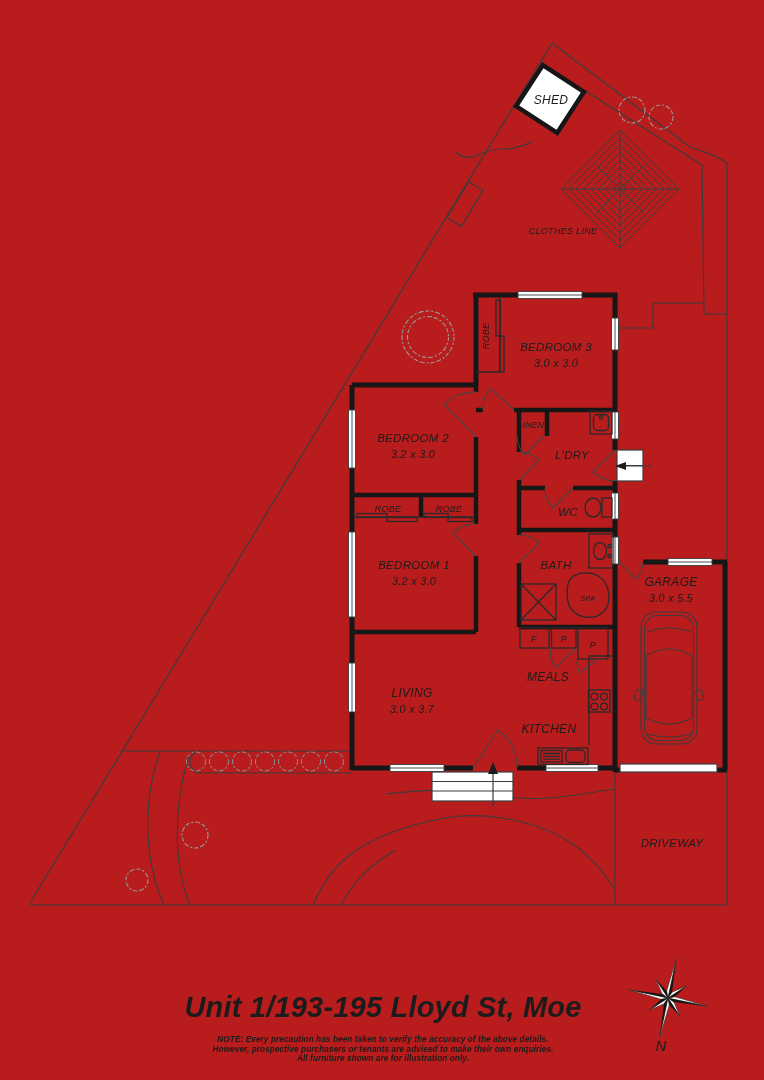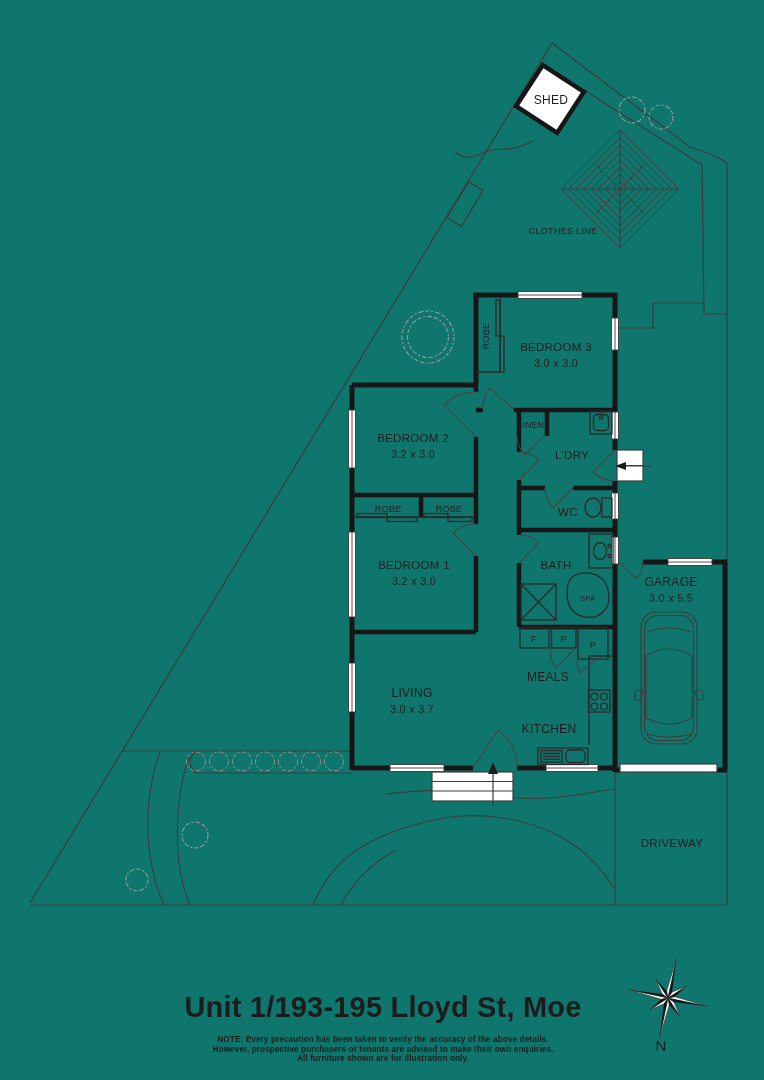--- a/index.html
+++ b/index.html
@@ -1,17 +1,17 @@
 <!DOCTYPE html>
 <html><head>
 <meta charset="utf-8">
 <style>
   html,body{margin:0;padding:0;background:#ffffff;}
-  .page{position:relative;width:764px;height:1080px;background:#0f766e;overflow:hidden;
-        font-family:"Liberation Sans", sans-serif;}
+  .page{position:relative;width:764px;height:1080px;background:#b91c1c;overflow:hidden;
+        font-family:"Liberation Sans", sans-serif;font-style:italic;}
   svg{position:absolute;left:0;top:0;}
   text{fill:#1c1c1c;letter-spacing:.3px;}
   .lbl{font-size:11.5px;}
   .dim{font-size:10.8px;}
   .med{font-size:12px;}
   .sm{font-size:9px;}
   .xs{font-size:8.5px;}
   .tiny{font-size:7.5px;}
   .title-text{font-size:29px;font-weight:600;letter-spacing:.2px;}
   .note-text{font-size:8.2px;font-weight:700;letter-spacing:.1px;}

